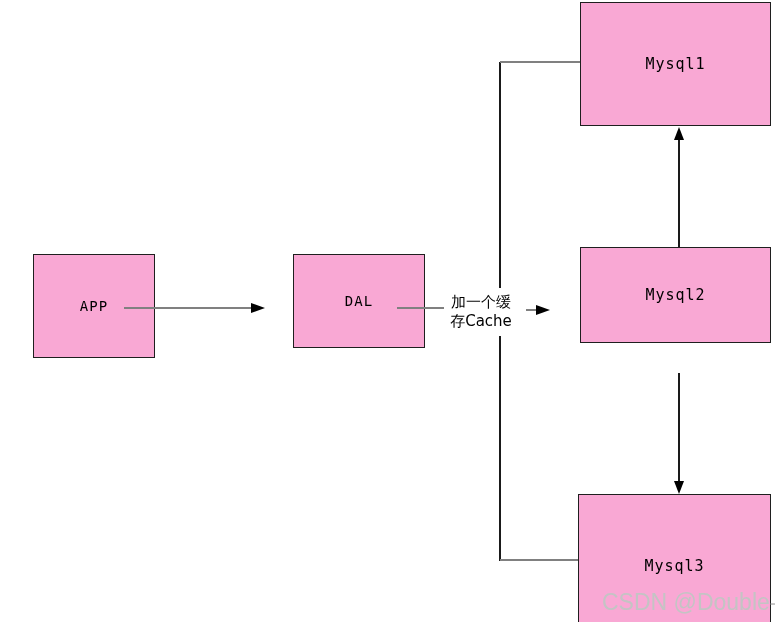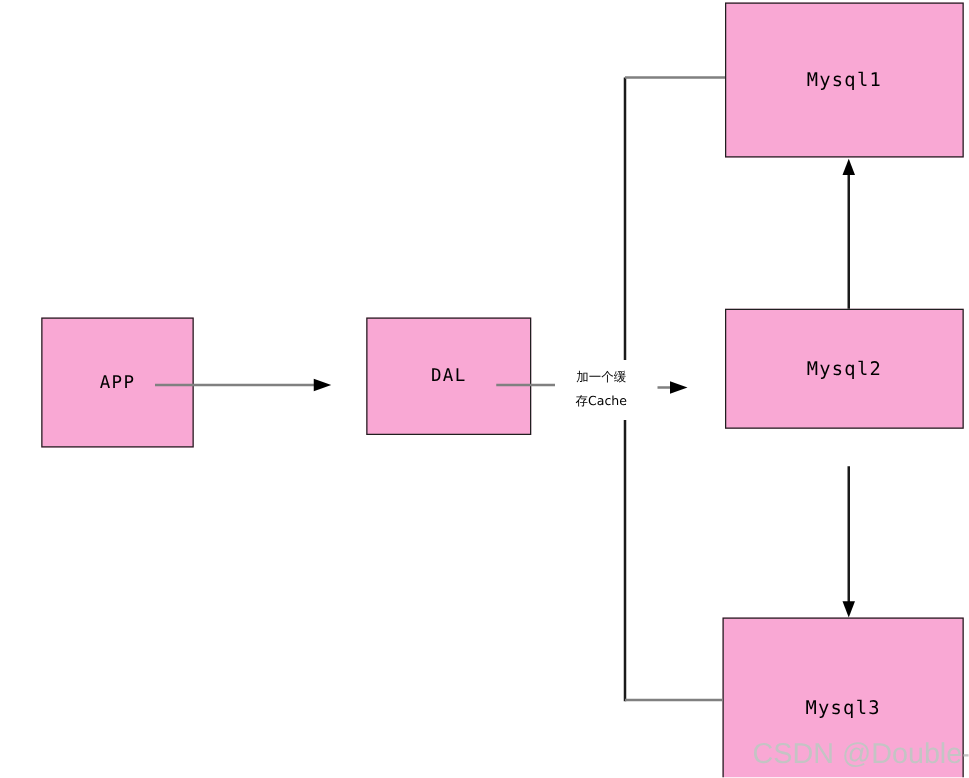--- a/index.html
+++ b/index.html
@@ -45,21 +45,21 @@
   .arrow-down {
     position: absolute; width: 0; height: 0;
     border-top: 13px solid #000000;
     border-left: 5px solid transparent;
     border-right: 5px solid transparent;
   }
   .cache-note {
     position: absolute;
     left: 436px; top: 293px; width: 90px;
     text-align: center;
-    font-size: 10px;
+    font-size: 15px;
     line-height: 19px;
     color: #000000;
     font-family: "DejaVu Sans", sans-serif;
   }
   .watermark {
     position: absolute;
     left: 602px; top: 589px;
     font-size: 23px;
     color: #c4c4c4;
     font-family: "Liberation Sans", sans-serif;

